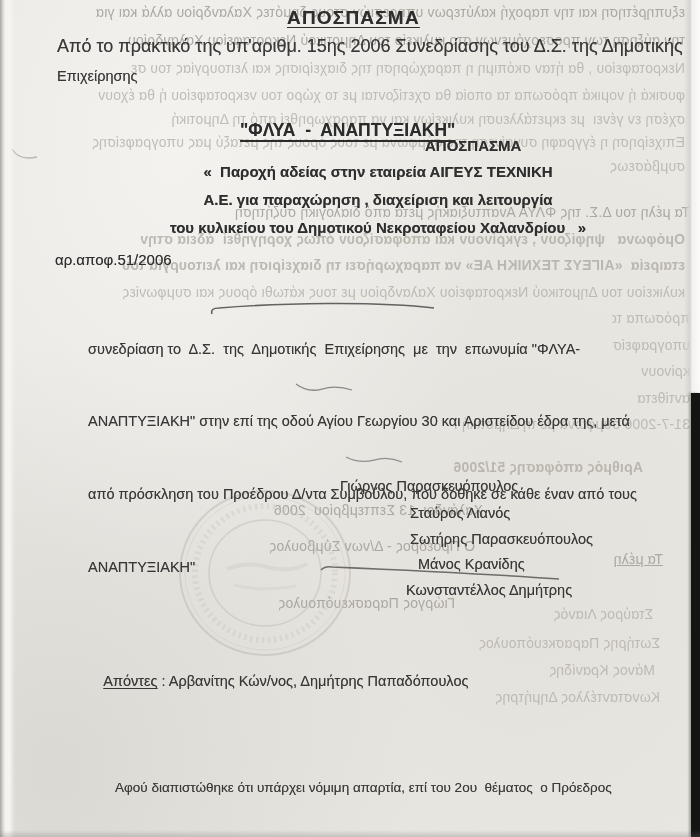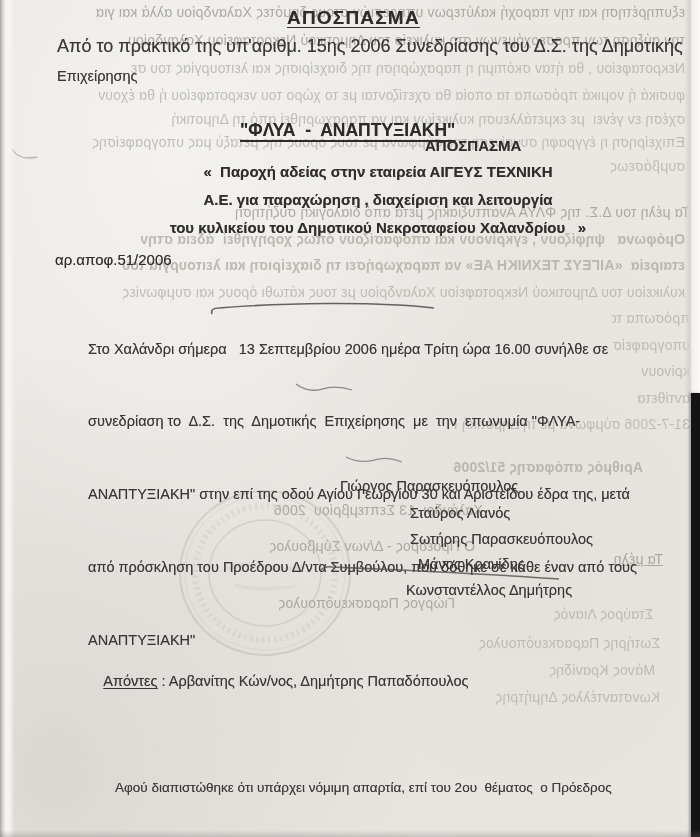--- a/index.html
+++ b/index.html
@@ -124,21 +124,20 @@
   </div>
 
   <div class="ink" id="perilipsi">ΑΠΟΣΠΑΣΜΑ</div>
   <div class="sumline" id="sum1">«  Παροχή αδείας στην εταιρεία ΑΙΓΕΥΣ ΤΕΧΝΙΚΗ</div>
   <div class="sumline" id="sum2">Α.Ε. για παραχώρηση , διαχείριση και λειτουργία</div>
   <div class="sumline" id="sum3">του κυλικείου του Δημοτικού Νεκροταφείου Χαλανδρίου   »</div>
 
   <div class="ink" id="decno">αρ.αποφ.51/2006</div>
 
   <div class="ink" id="bodypara">
-    <div>Στο Χαλάνδρι σήμερα   13 Σεπτεμβρίου 2006 ημέρα Τρίτη ώρα 16.00 συνήλθε σε</div>
     <div>συνεδρίαση το  Δ.Σ.  της  Δημοτικής  Επιχείρησης  με  την  επωνυμία "ΦΛΥΑ-</div>
     <div>ΑΝΑΠΤΥΞΙΑΚΗ" στην επί της οδού Αγίου Γεωργίου 30 και Αριστείδου έδρα της, μετά</div>
     <div>από πρόσκληση του Προέδρου Δ/ντα Συμβούλου, που δόθηκε σε κάθε έναν από τους</div>
     <div>ΑΝΑΠΤΥΞΙΑΚΗ"</div>
   </div>
 
   <div class="ink" id="pname0">Γιώργος Παρασκευόπουλος</div>
   <div class="ink" id="pname1">Σταύρος Λιανός</div>
   <div class="ink" id="pname2">Σωτήρης Παρασκευόπουλος</div>
   <div class="ink" id="pname3">Μάνος Κρανίδης</div>

